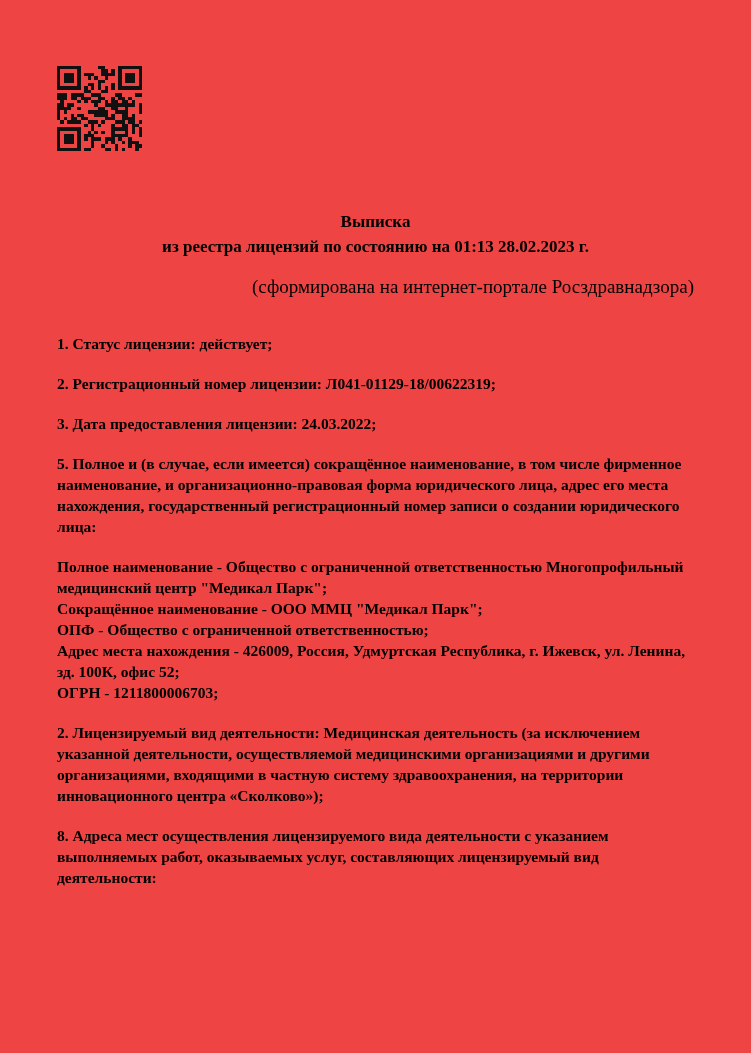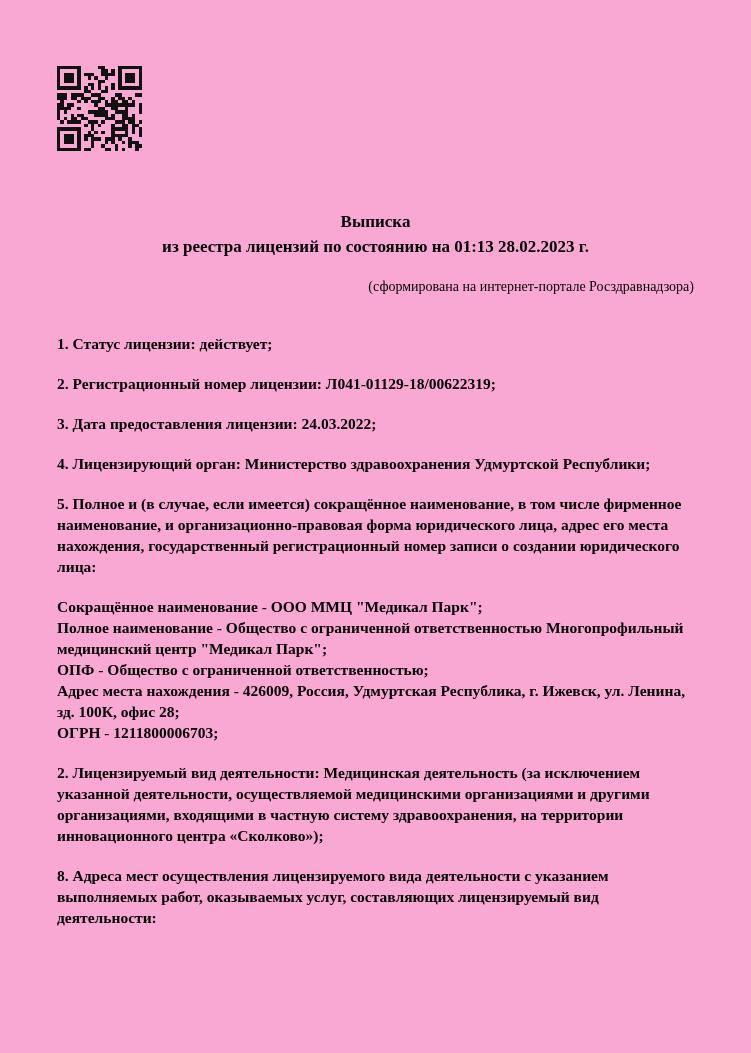--- a/index.html
+++ b/index.html
@@ -4,21 +4,21 @@
 <style>
   html, body {
     margin: 0;
     padding: 0;
     background: #ffffff;
   }
   .page {
     position: relative;
     width: 751px;
     height: 1053px;
-    background: #f9a8d4;
+    background: #ef4444;
     color: #000000;
     font-family: "Liberation Serif", serif;
     overflow: hidden;
   }
   .qr {
     position: absolute;
     left: 57px;
     top: 66px;
     width: 85px;
     height: 85px;
@@ -32,21 +32,21 @@
   }
   .doc-title {
     text-align: center;
     font-weight: bold;
     font-size: 17px;
     line-height: 25px;
     margin: 0;
   }
   .doc-subtitle {
     text-align: right;
-    font-size: 14px;
+    font-size: 19px;
     line-height: 16px;
     margin-top: 20px;
   }
   .doc-body {
     margin-top: 38px;
     font-size: 15.5px;
     line-height: 21px;
     text-align: left;
   }
   .para {
@@ -384,30 +384,27 @@
         <div class="para">
           <div>1. Статус лицензии: действует;</div>
         </div>
         <div class="para">
           <div>2. Регистрационный номер лицензии: Л041-01129-18/00622319;</div>
         </div>
         <div class="para">
           <div>3. Дата предоставления лицензии: 24.03.2022;</div>
         </div>
         <div class="para">
-          <div>4. Лицензирующий орган: Министерство здравоохранения Удмуртской Республики;</div>
-        </div>
-        <div class="para">
           <div>5. Полное и (в случае, если имеется) сокращённое наименование, в том числе фирменное наименование, и организационно-правовая форма юридического лица, адрес его места нахождения, государственный регистрационный номер записи о создании юридического лица:</div>
         </div>
         <div class="para">
+          <div>Полное наименование - Общество с ограниченной ответственностью Многопрофильный медицинский центр "Медикал Парк";</div>
           <div>Сокращённое наименование - ООО ММЦ "Медикал Парк";</div>
-          <div>Полное наименование - Общество с ограниченной ответственностью Многопрофильный медицинский центр "Медикал Парк";</div>
           <div>ОПФ - Общество с ограниченной ответственностью;</div>
-          <div>Адрес места нахождения - 426009, Россия, Удмуртская Республика, г. Ижевск, ул. Ленина, зд. 100К, офис 28;</div>
+          <div>Адрес места нахождения - 426009, Россия, Удмуртская Республика, г. Ижевск, ул. Ленина, зд. 100К, офис 52;</div>
           <div>ОГРН - 1211800006703;</div>
         </div>
         <div class="para">
           <div>2. Лицензируемый вид деятельности: Медицинская деятельность (за исключением указанной деятельности, осуществляемой медицинскими организациями и другими организациями, входящими в частную систему здравоохранения, на территории инновационного центра «Сколково»);</div>
         </div>
         <div class="para">
           <div>8. Адреса мест осуществления лицензируемого вида деятельности с указанием выполняемых работ, оказываемых услуг, составляющих лицензируемый вид деятельности:</div>
         </div>
       </div>
   </div>

